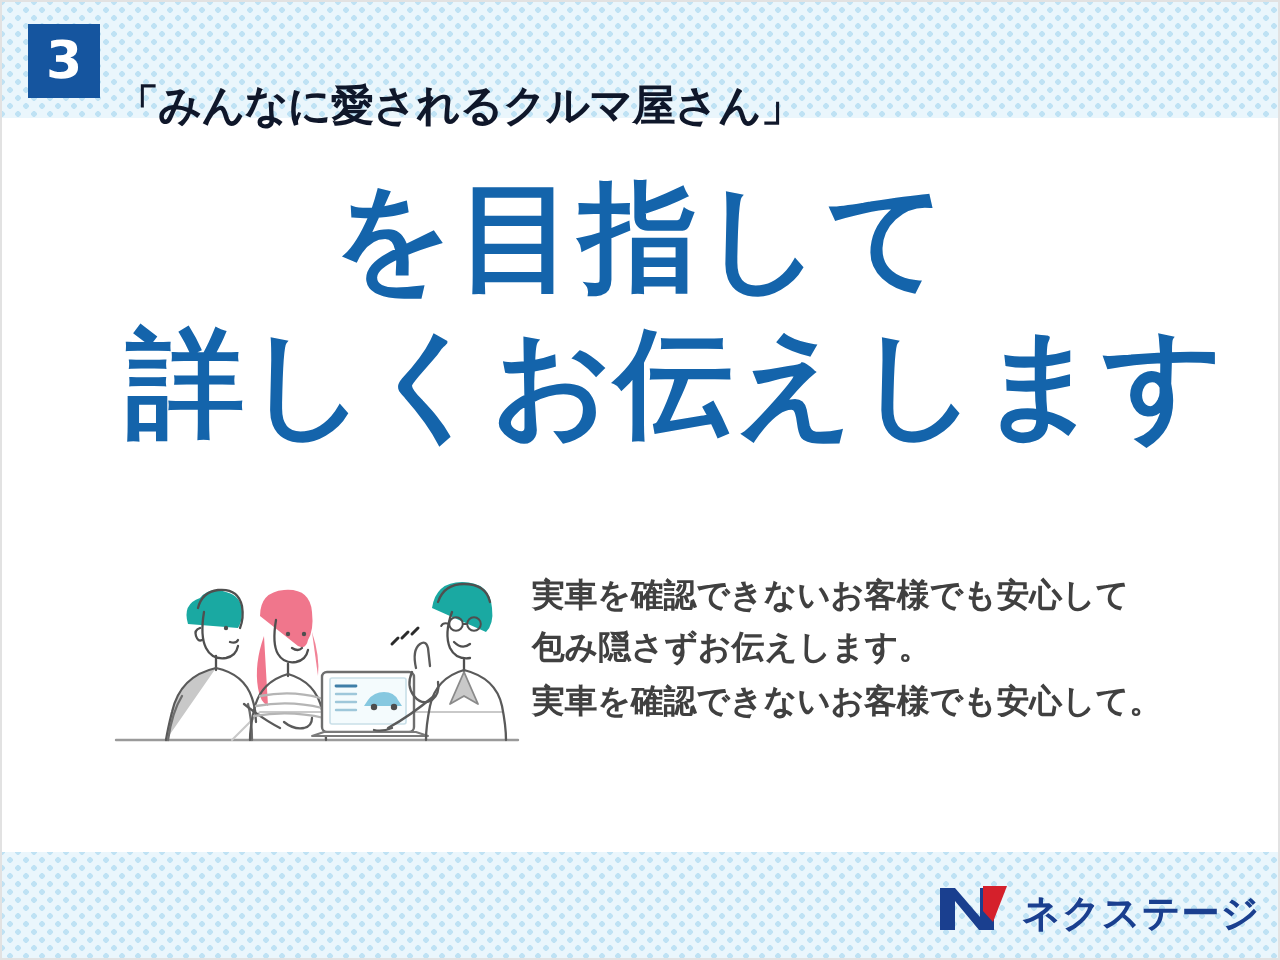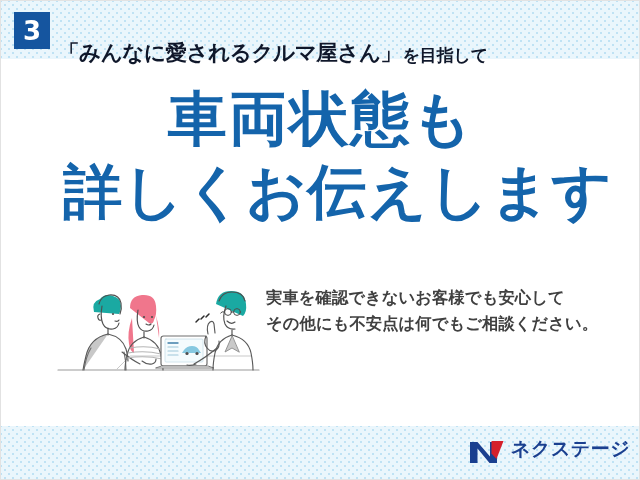--- a/index.html
+++ b/index.html
@@ -123,21 +123,21 @@
   }
   #body-copy .copy-line { display: block; }
 
   
   #brand-logo {
     position: absolute;
     left: 468px;
     top: 438px;
     height: 28px;
     display: flex;
-    align-items: flex-start;
+    align-items: flex-end;
     gap: 6px;
   }
   #brand-mark { width: 36px; height: 26px; display: block; }
   #brand-name {
     font-size: 19px;
     font-weight: bold;
     color: #1a3f8f;
     letter-spacing: 0.5px;
     line-height: 1;
   }
@@ -146,25 +146,24 @@
 <body>
 
 <div id="canvas">
 
   <div id="header-band" class="dot-band"></div>
 
   <div id="step-badge">3</div>
 
   <div id="header-title">
     <span class="main">「みんなに愛されるクルマ屋さん」</span>
-    <span class="sub">を目指して</span>
   </div>
 
   <div id="headline">
-    <span class="hl-line1">車両状態も</span>
+    <span class="hl-line1">を目指して</span>
     <span class="hl-line2">詳しくお伝えします</span>
   </div>
 
   <div id="illustration">
     <svg viewBox="0 0 205 112" width="205" height="112">
       <g fill="none" stroke="#6e6e6e" stroke-width="1.15" stroke-linecap="round" stroke-linejoin="round">
 
         <path d="M2 92 L203 92" stroke="#9a9a9a" stroke-width="1.2"></path>
         <path d="M60 92 L74 78 L195 78" stroke="#c9c9c9" stroke-width="1"></path>
 
@@ -241,21 +240,22 @@
 
         <path d="M140 44 l3 -3" stroke="#2b2b2b" stroke-width="1.5"></path>
         <path d="M145 41 l3 -3" stroke="#2b2b2b" stroke-width="1.5"></path>
         <path d="M150 39 l3 -3" stroke="#2b2b2b" stroke-width="1.5"></path>
       </g>
     </svg>
   </div>
 
   <div id="body-copy">
     <span class="copy-line">実車を確認できないお客様でも安心して</span>
-    <span class="copy-line">その他にも不安点は何でもご相談ください。</span>
+    <span class="copy-line">包み隠さずお伝えします。</span>
+    <span class="copy-line">実車を確認できないお客様でも安心して。</span>
   </div>
 
   <div id="footer-band" class="dot-band"></div>
 
   <div id="brand-logo">
     <svg id="brand-mark" viewBox="0 0 36 26">
       <path d="M1 24 L1 3 L8.5 3 L21 17.5 L21 3 L28 3 L28 24 L20.5 24 L8.5 9.5 L8.5 24 Z" fill="#1a3f8f"></path>
       <path d="M22.5 2 L34.5 2 L27.5 20 L22.5 14.5 Z" fill="#d5202b"></path>
     </svg>
     <span id="brand-name">ネクステージ</span>

